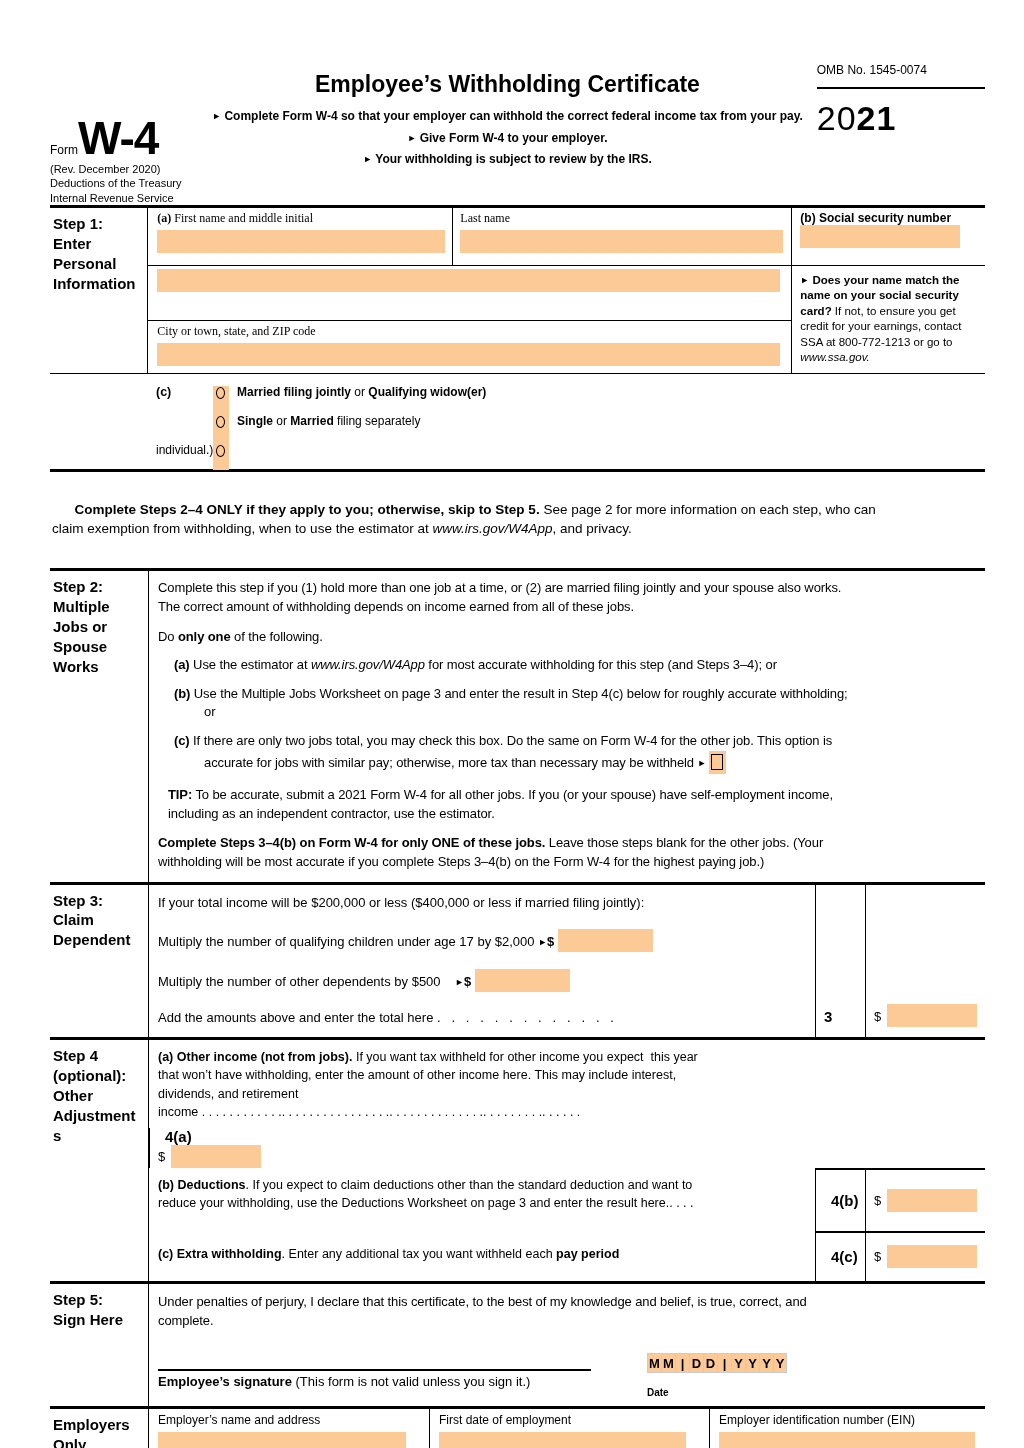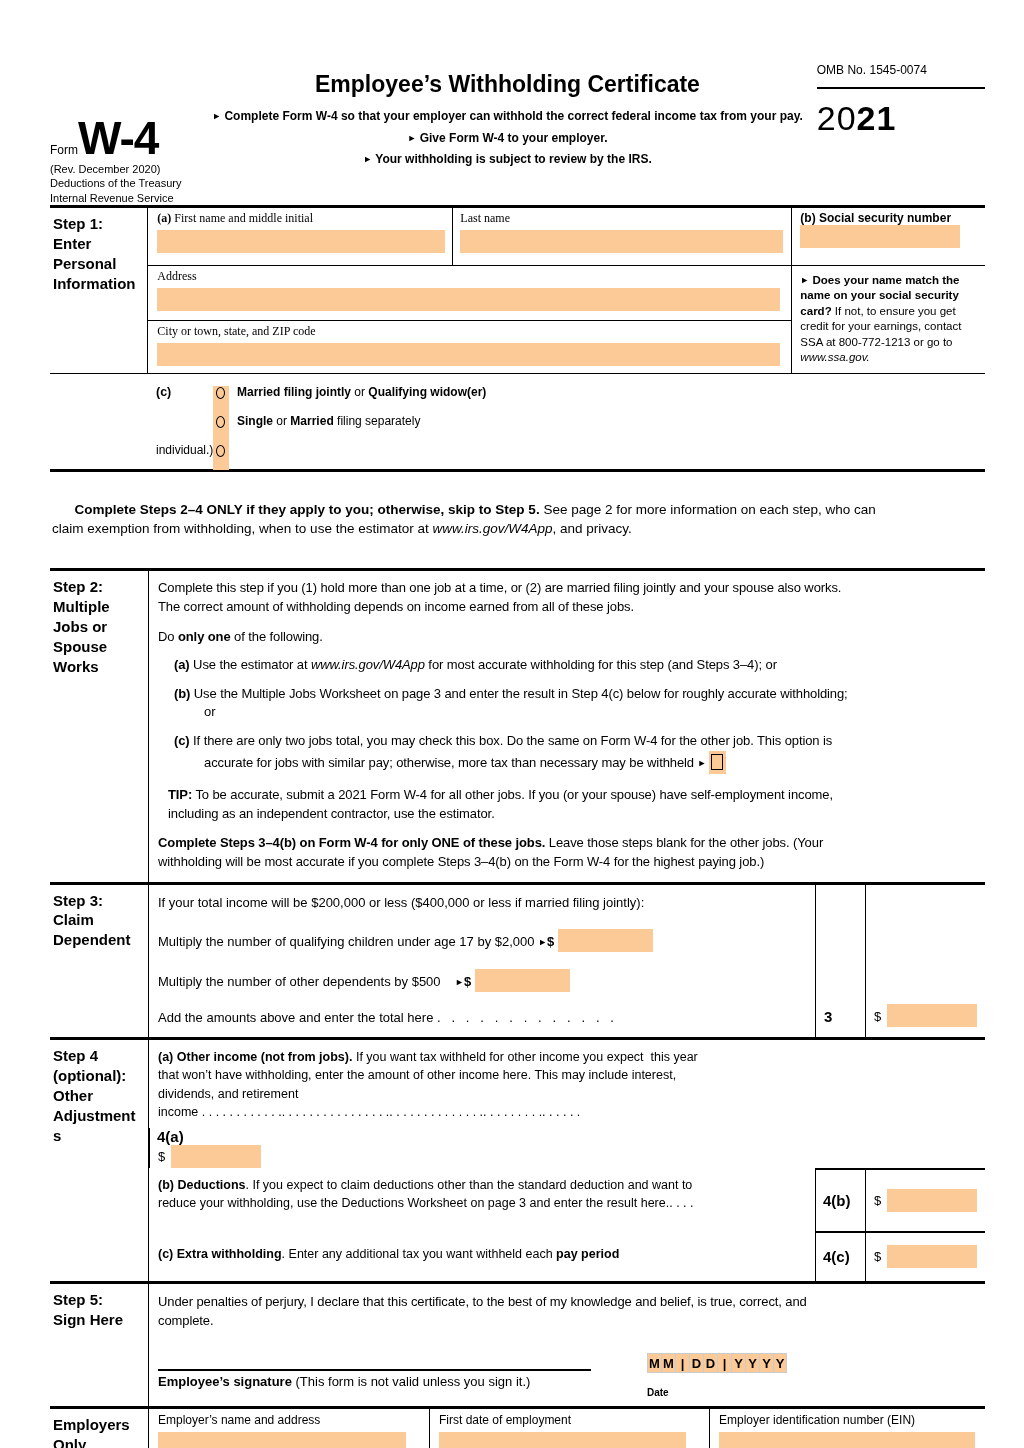--- a/index.html
+++ b/index.html
@@ -76,21 +76,21 @@
   .s3-ncol { display:flex; flex-direction:column; justify-content:flex-end; padding:0 0 12px 8px; }
   .s3-acol { display:flex; align-items:flex-end; padding:0 8px 10px 8px; gap:6px; }
   .acol .ibox { flex:1; }
   .dollar { font-size:13px; padding-bottom:3px; }
 
   
   .s4-content { flex:1; display:flex; flex-direction:column; }
   .s4-sub { display:flex; }
   .s4-text { flex:1; padding:8px 6px 6px 9px; font-size:12.5px; line-height:1.48; white-space:pre-wrap; }
   .s4-a { min-height:95px;flex-direction:column; } .s4-b { min-height:63px; } .s4-c { min-height:50px; }
-  .n4 { display:flex; align-items:center; padding-left:7px; }
+  .n4 { display:flex; align-items:center; padding-left:15px; }
   .a4 { display:flex; align-items:center; padding:0 8px; gap:6px; }
   .a4 .dollar { padding-bottom:0; }
   .bt { border-top:2px solid #000; }
 
   
   .s5-content { flex:1; padding:9px 6px 8px 9px; }
   .s5-decl { font-size:13px; letter-spacing:-0.1px; line-height:1.45; white-space:pre-wrap; }
   .s5-sig-row { display:flex; margin-top:22px; }
   .sig-block { width:433px; }
   .sig-line { border-bottom:2px solid #000; height:18px; }
@@ -152,21 +152,20 @@
           <div class="s1-first">
             <div class="flabel"><b>(a)</b><span> First name and middle initial</span></div>
             <div class="ibox" style="width:288px"></div>
           </div>
           <div class="s1-last">
             <div class="flabel">Last name</div>
             <div class="ibox" style="width:323px"></div>
           </div>
         </div>
         <div class="s1-addr">
-          <div class="flabel">Address</div>
           <div class="ibox" style="width:623px"></div>
         </div>
         <div class="s1-city">
           <div class="flabel">City or town, state, and ZIP code</div>
           <div class="ibox" style="width:623px"></div>
         </div>
       </div>
       <div class="s1-right">
         <div class="ssn-box">
           <div class="ssn-label">(b) Social security number</div>

